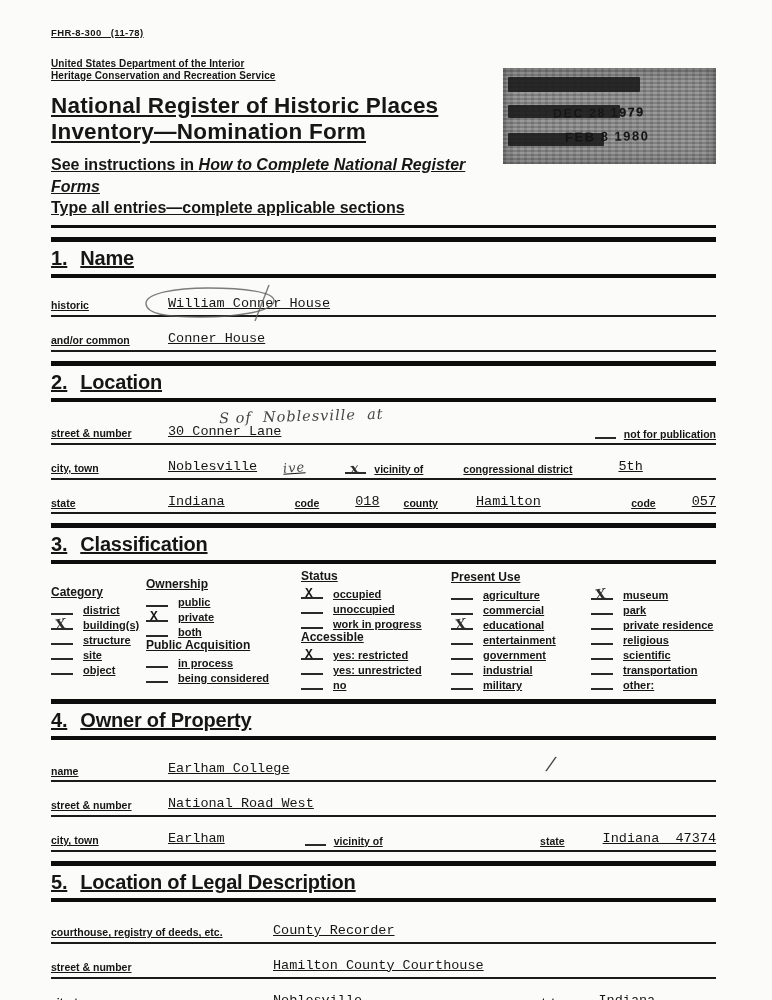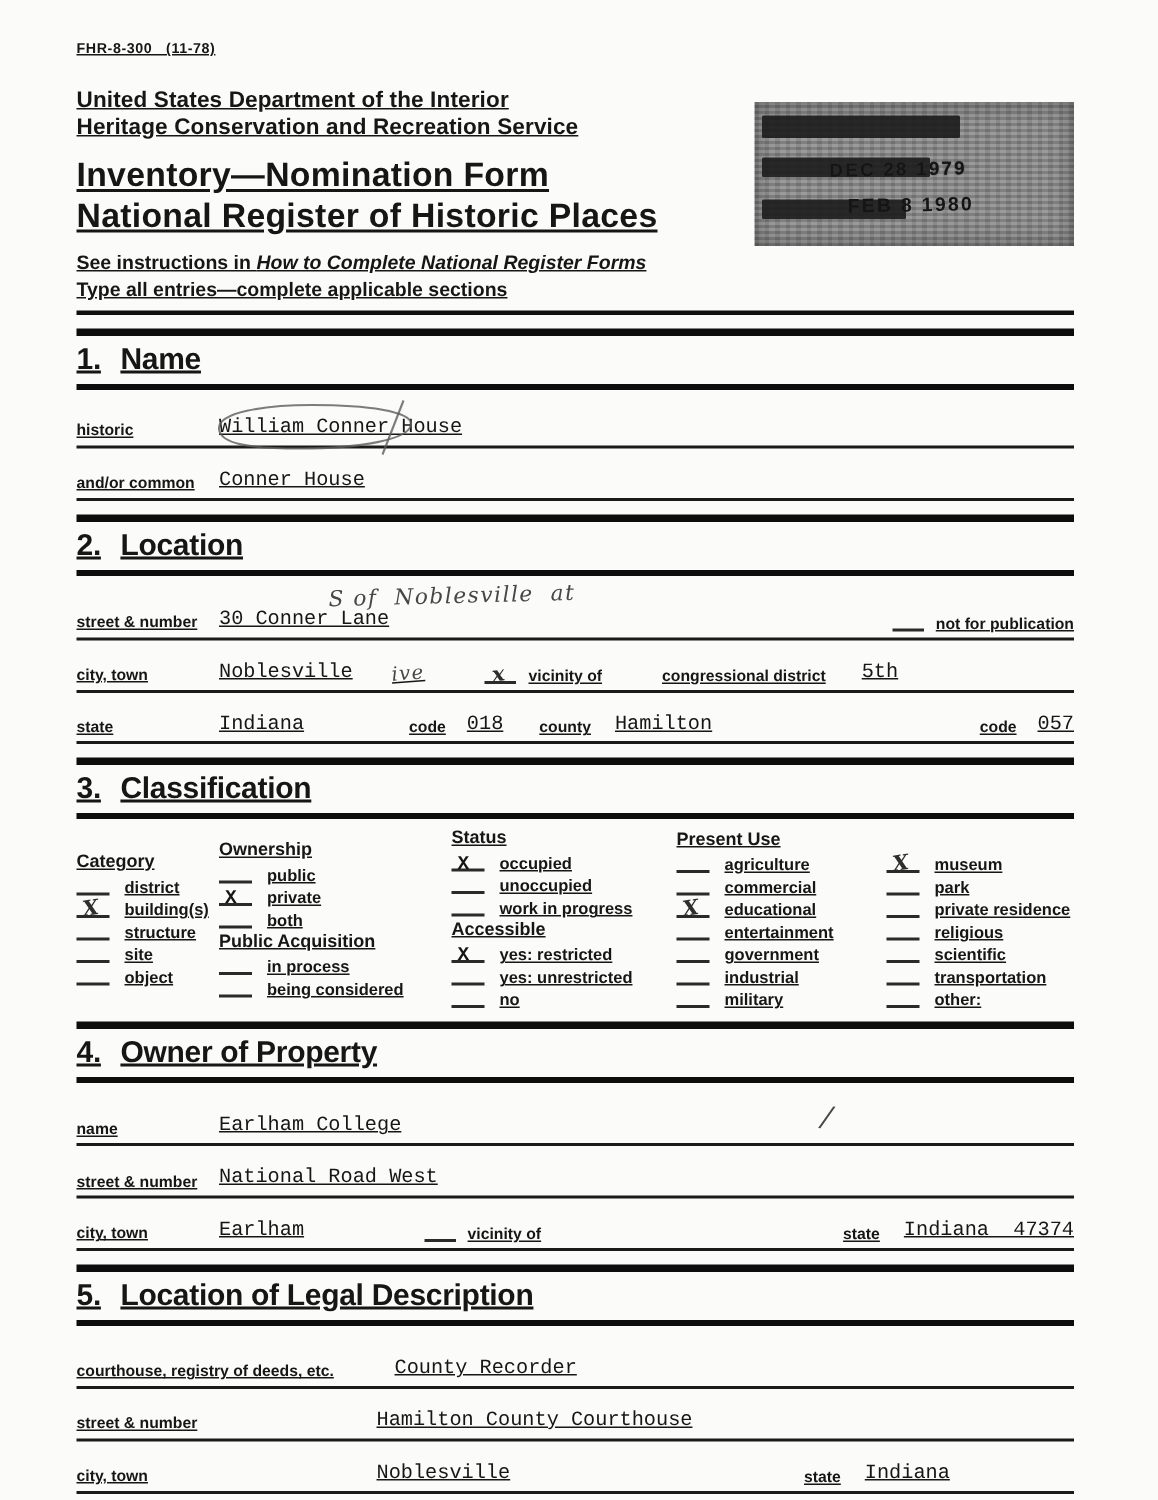--- a/index.html
+++ b/index.html
@@ -7,23 +7,23 @@
     position:relative; width:772px; height:1000px; margin:0 auto;
     background:#fbfbf9; overflow:hidden; color:#161616;
     font-family:"Liberation Sans", sans-serif;
   }
   .content { position:absolute; left:51px; top:0; width:665px;text-decoration:underline; }
 
   
   .form-number { padding-top:27px; font-size:9.5px; font-weight:bold; letter-spacing:.4px; white-space:pre; }
   .header-flex { display:flex; margin-top:20px; align-items:flex-start; }
   .header-left { flex:1; }
-  .agency { font-size:15px; font-weight:bold; line-height:1.18; letter-spacing:.1px; }
+  .agency { font-size:10px; font-weight:bold; line-height:1.18; letter-spacing:.1px; }
   .big-title { font-size:22.5px; font-weight:bold; line-height:1.17; margin-top:11px; letter-spacing:.2px; }
-  .instr { font-size:13px; font-weight:bold; margin-top:9px; line-height:1.35; }
+  .instr { font-size:16px; font-weight:bold; margin-top:9px; line-height:1.35; }
   .instr i { font-style:italic; }
   .header-rule { height:3px; background:#101010; margin-top:6px; }
 
   
   .stamp {
     width:172px; height:96px; margin-top:10px; position:relative; flex-shrink:0;
     background:#8f8f8f;
     background-image:
       repeating-linear-gradient(0deg, rgba(0,0,0,.14) 0 2px, rgba(255,255,255,.06) 2px 4px),
       repeating-linear-gradient(90deg, rgba(0,0,0,.08) 0 3px, rgba(255,255,255,.05) 3px 7px);
@@ -44,21 +44,21 @@
   .section-bottom { height:4px; background:#0d0d0d; }
 
   
   .frow {
     display:flex; align-items:flex-end; position:relative;
     border-bottom:2px solid #1a1a1a; padding-bottom:3px; margin-top:15px;
   }
   .flabel { font-size:10.5px; font-weight:bold; flex-shrink:0; line-height:1.2; }
   .w95  { width:95px; }
   .w200 { width:200px; }
-  .fvalue { font-family:"Liberation Mono", monospace; font-size:13.5px; line-height:1.1; white-space:pre; }
+  .fvalue { font-family:"Liberation Mono", monospace; font-size:13.5px; line-height:1.1; white-space:pre;padding-left:22px; }
   .right-group { margin-left:auto; display:flex; align-items:flex-end; }
 
   
   .icb { position:relative; display:inline-block; width:24px; height:12px; margin:0 5px 0 0; flex-shrink:0; }
   .icb .bline { position:absolute; left:0; right:3px; bottom:1px; border-bottom:2px solid #2a2a2a; }
   .mark { font-weight:bold; line-height:1; }
   .icb .mark { position:absolute; left:5px; bottom:0; }
   .mark.typed { font-family:"Liberation Mono", monospace; font-size:13px; }
   .mark.hand  { font-family:"DejaVu Serif", serif; font-style:italic; font-size:14px; color:#2e2e2e; transform:rotate(-8deg); display:inline-block; }
 
@@ -96,22 +96,22 @@
 
     <div class="form-number">FHR-8-300   (11-78)</div>
 
     <div class="header-flex">
       <div class="header-left">
         <div class="agency">
           <div>United States Department of the Interior</div>
           <div>Heritage Conservation and Recreation Service</div>
         </div>
         <div class="big-title">
+          <div>National Register of Historic Places</div>
           <div>Inventory—Nomination Form</div>
-          <div>National Register of Historic Places</div>
         </div>
         <div class="instr">
           <div><span>See instructions in </span><i>How to Complete National Register Forms</i></div>
           <div>Type all entries—complete applicable sections</div>
         </div>
       </div>
       <div class="stamp">
         <div class="bar bar1"></div>
         <div class="bar bar2"></div>
         <div class="bar bar3"></div>
@@ -471,21 +471,21 @@
     </div>
 
     <div>
       <div class="section-top"></div>
       <div class="section-title">
         <span>5.</span>
           <span>Location of Legal Description</span>
       </div>
       <div class="section-bottom"></div>
 
-      <div class="frow" style="margin-top:22px;gap:12px;">
+      <div class="frow" style="margin-top:22px;">
         <span class="flabel w200">courthouse, registry of deeds, etc.</span>
         <span class="fvalue">County Recorder</span>
       </div>
 
       <div class="frow">
         <span class="flabel w200">street &amp; number</span>
         <span class="fvalue">Hamilton County Courthouse</span>
       </div>
 
       <div class="frow">

